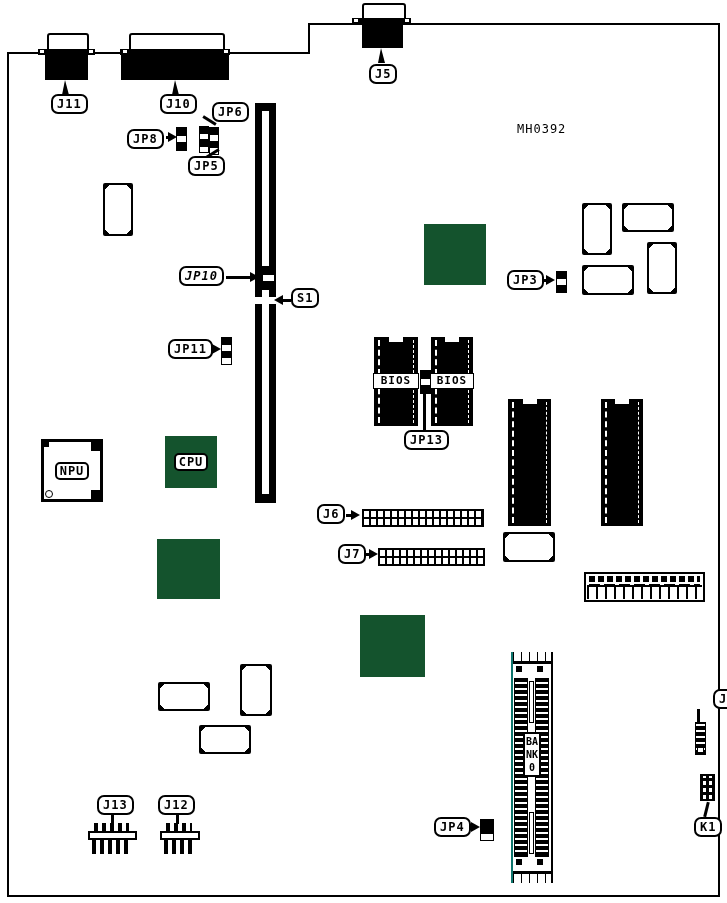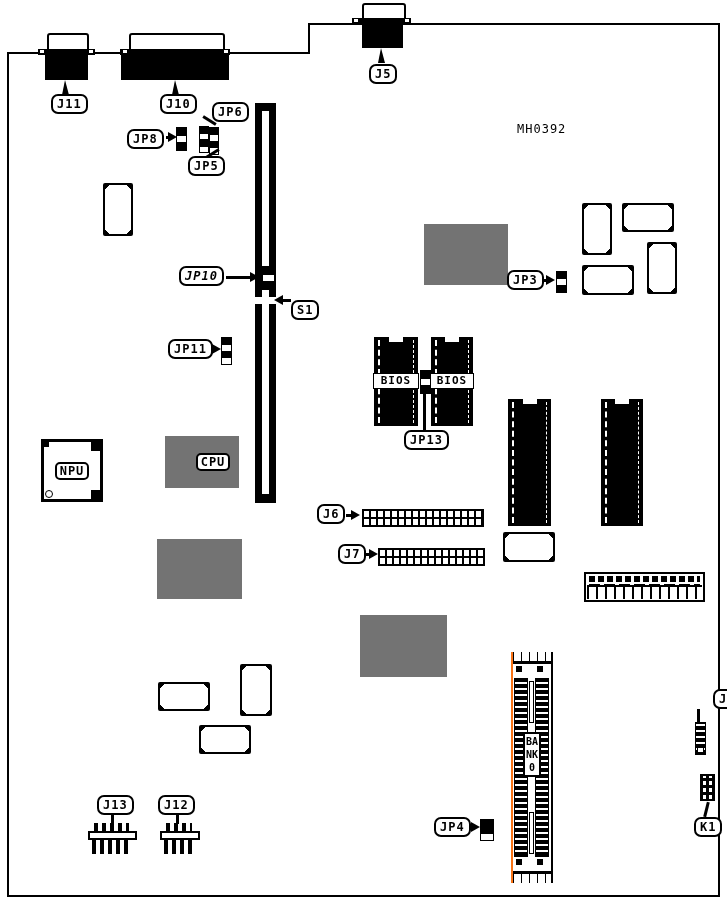--- a/index.html
+++ b/index.html
@@ -15,21 +15,21 @@
   .lead{position:absolute;background:#000;z-index:35;}
   .tri-right{position:absolute;width:0;height:0;border-top:5px solid transparent;border-bottom:5px solid transparent;border-left:9px solid #000;z-index:35;}
   .tri-left{position:absolute;width:0;height:0;border-top:5px solid transparent;border-bottom:5px solid transparent;border-right:9px solid #000;z-index:35;}
   .wedge-up{position:absolute;width:0;height:0;border-left:3px solid transparent;border-right:4px solid transparent;border-bottom:15px solid #000;z-index:35;}
   
   .jumper{position:absolute;border:1px solid #000;background:#fff;display:flex;flex-direction:column;z-index:20;}
   .jumper .c{flex:1;border-bottom:1px solid #000;}
   .jumper .c:last-child{border-bottom:none;}
   .jumper .on{background:#000;}
   
-  .qfp{position:absolute;background:#737373;display:flex;align-items:center;justify-content:center;padding-left:22px;}
+  .qfp{position:absolute;background:#14532d;display:flex;align-items:center;justify-content:center;}
   .qfp::before{content:"";position:absolute;left:-5px;right:-5px;top:-5px;bottom:-5px;z-index:-1;background:
     repeating-linear-gradient(90deg,#000 0 3px,transparent 3px 7px) left top/100% 5px no-repeat,
     repeating-linear-gradient(90deg,#000 0 3px,transparent 3px 7px) left bottom/100% 5px no-repeat,
     repeating-linear-gradient(180deg,#000 0 3px,transparent 3px 7px) left top/5px 100% no-repeat,
     repeating-linear-gradient(180deg,#000 0 3px,transparent 3px 7px) right top/5px 100% no-repeat;}
   .chiplabel{background:#fff;border:2px solid #000;border-radius:5px;padding:0 3px;font:bold 12px "DejaVu Sans Mono",monospace;letter-spacing:1px;line-height:14px;z-index:2;}
   
   .socket{position:absolute;background:#fff;border:3px solid #000;display:flex;align-items:center;justify-content:center;
     background-image:linear-gradient(#000,#000),linear-gradient(#000,#000),linear-gradient(#000,#000);
     background-repeat:no-repeat;background-size:9px 9px,9px 9px,5px 5px;background-position:top right,bottom right,top left;}
@@ -50,21 +50,21 @@
   .pinrow{position:absolute;border:2px solid #000;background:repeating-linear-gradient(90deg,#fff 0 5px,#000 5px 7px);}
   .pinrow::after{content:"";position:absolute;left:0;right:0;top:50%;height:2px;margin-top:-1px;background:#000;}
   
   .pwr{position:absolute;border:2px solid #000;background:#fff;}
   .pwr .t{position:absolute;top:2px;left:3px;right:3px;height:6px;background:repeating-linear-gradient(90deg,#000 0 6px,transparent 6px 9px);}
   .pwr .m{position:absolute;top:10px;left:3px;right:3px;height:3px;background:repeating-linear-gradient(90deg,#000 0 11px,transparent 11px 15px);}
   .pwr .b{position:absolute;bottom:1px;left:1px;right:1px;height:12px;background:repeating-linear-gradient(90deg,#000 0 2px,#fff 2px 9px);border-top:2px solid #000;}
   
   .banks{position:absolute;left:511px;top:652px;width:168px;height:231px;display:flex;z-index:5;}
   .bank{position:relative;width:42px;height:100%;border-right:2px solid #000;box-sizing:border-box;background:#fff;}
-  .bank:first-child{border-left:2px solid #f97316;}
+  .bank:first-child{border-left:2px solid #0f766e;}
   .bank .sqt{position:absolute;left:0;right:0;top:0;height:9px;background:repeating-linear-gradient(90deg,#000 0 1px,#fff 1px 8px);border-bottom:3px solid #000;}
   .bank .sqb{position:absolute;left:0;right:0;bottom:0;height:9px;background:repeating-linear-gradient(90deg,#000 0 1px,#fff 1px 8px);border-top:3px solid #000;}
   .bank .lt{position:absolute;left:0;right:0;top:13px;height:12px;}
   .bank .lb{position:absolute;left:0;right:0;bottom:13px;height:12px;}
   .bank .lt::before,.bank .lb::before{content:"";position:absolute;left:3px;top:1px;width:9px;height:9px;background:#000;box-shadow:inset -3px -3px 0 #fff;}
   .bank .lt::after,.bank .lb::after{content:"";position:absolute;right:5px;top:1px;width:9px;height:9px;background:#000;box-shadow:inset -3px -3px 0 #fff;}
   .bank .comb{position:absolute;top:26px;bottom:26px;width:12px;border:1px solid #000;background:repeating-linear-gradient(0deg,#000 0 4px,#fff 4px 6px);}
   .bank .cl{left:1px;} .bank .cr{right:2px;}
   .bank .mid{position:absolute;top:26px;bottom:26px;left:15px;right:16px;background:#fff;}
   .bank .mid::before{content:"";position:absolute;left:1px;right:1px;top:3px;height:40px;border:1px solid #000;}
@@ -153,21 +153,21 @@
 
   <div class="jumper" style="left:262px;top:266px;width:11px;height:22px;">
     <div class="c on"></div>
       <div class="c"></div>
       <div class="c on"></div>
     </div>
   <div class="callout" style="left:179px;top:266px;font-style:italic;">JP10</div>
   <div class="lead" style="left:226px;top:276px;width:26px;height:3px;"></div>
   <div class="tri-right" style="left:250px;top:272px;"></div>
 
-  <div class="callout" style="left:291px;top:300px;">S1</div>
+  <div class="callout" style="left:291px;top:288px;">S1</div>
   <div class="lead" style="left:282px;top:299px;width:9px;height:3px;"></div>
   <div class="tri-left" style="left:274px;top:295px;"></div>
 
   <div class="jumper" style="left:221px;top:337px;width:9px;height:26px;">
     <div class="c on"></div>
       <div class="c"></div>
       <div class="c on"></div>
       <div class="c"></div>
     </div>
   <div class="callout" style="left:168px;top:339px;">JP11</div>

